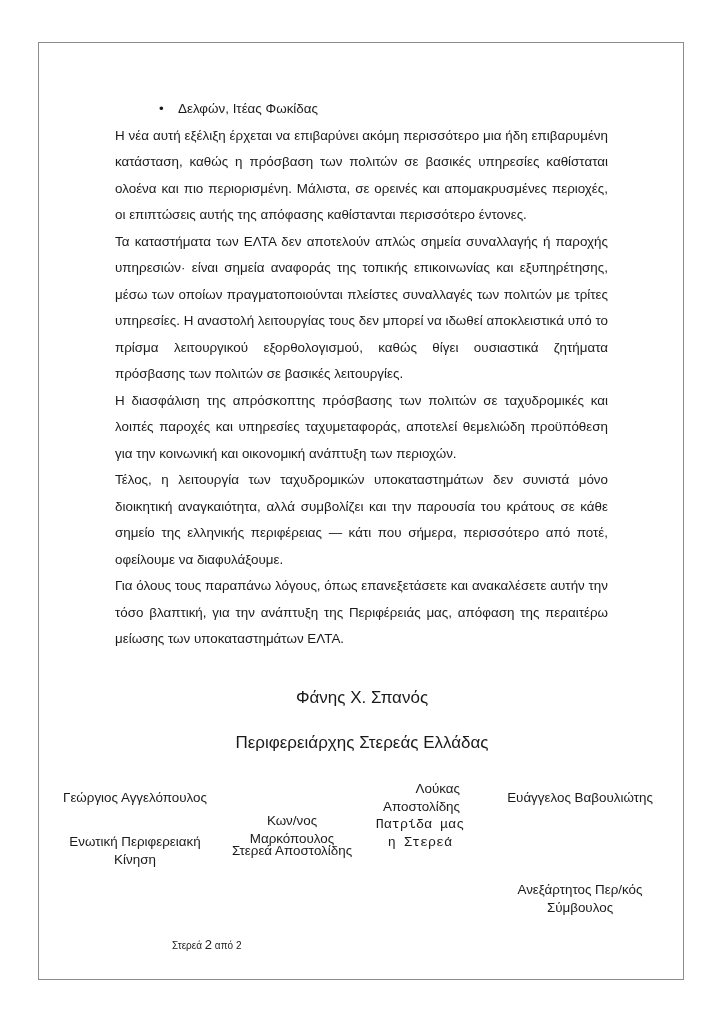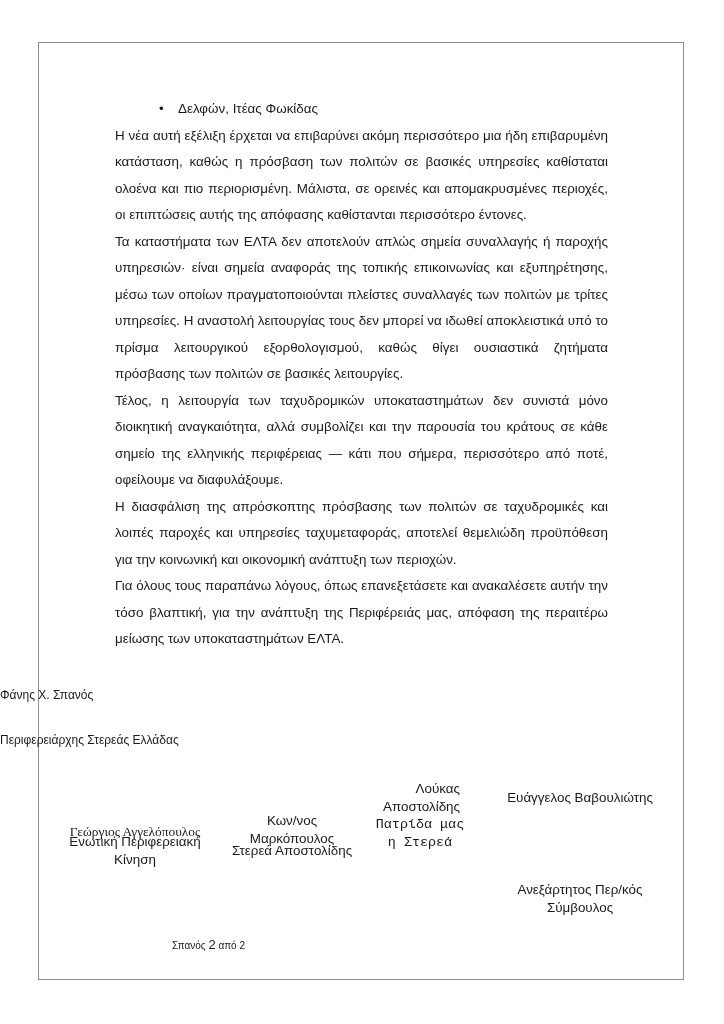--- a/index.html
+++ b/index.html
@@ -5,55 +5,55 @@
   html, body { margin:0; padding:0; background:#ffffff; }
   body { width:724px; height:1024px; position:relative; overflow:hidden;
          font-family:"Liberation Sans", "DejaVu Sans", sans-serif; color:#1a1a1a; }
   .page-border { position:absolute; left:38px; top:42px; width:646px; height:938px;
                  border:1.5px solid #8c8c8c; box-sizing:border-box; }
   .body-text { position:absolute; left:115px; top:96px; width:493px;
                font-size:13.4px; line-height:26.5px; text-align:justify; }
   .body-text p { margin:0; text-align:justify; text-align-last:left; }
   .bullet { position:relative; padding-left:63px; }
   .bullet .dot { position:absolute; left:44px; top:0; }
-  .sig-block { position:absolute; left:0; width:724px; font-size:12px; }
+  .sig-block { position:absolute; left:0; width:724px; text-align:center; font-size:17px; }
   .sig-name { top:688px; }
   .sig-title { top:733px; }
   .cell { position:absolute; text-align:center; font-size:13.4px; line-height:18px; }
   .footer { position:absolute; left:172px; top:937px; font-size:10px; color:#222; }
   .footer .num { font-size:13px; }
 </style>
 </head>
 <body>
 
 <div class="page-border"></div>
 
 <div class="body-text">
   <p class="bullet">
     <span class="dot">•</span>
     <span>Δελφών, Ιτέας Φωκίδας</span>
   </p>
   <p>Η νέα αυτή εξέλιξη έρχεται να επιβαρύνει ακόμη περισσότερο μια ήδη επιβαρυμένη κατάσταση, καθώς η πρόσβαση των πολιτών σε βασικές υπηρεσίες καθίσταται ολοένα και πιο περιορισμένη. Μάλιστα, σε ορεινές και απομακρυσμένες περιοχές, οι επιπτώσεις αυτής της απόφασης καθίστανται περισσότερο έντονες.</p>
   <p>Τα καταστήματα των ΕΛΤΑ δεν αποτελούν απλώς σημεία συναλλαγής ή παροχής υπηρεσιών· είναι σημεία αναφοράς της τοπικής επικοινωνίας και εξυπηρέτησης, μέσω των οποίων πραγματοποιούνται πλείστες συναλλαγές των πολιτών με τρίτες υπηρεσίες. Η αναστολή λειτουργίας τους δεν μπορεί να ιδωθεί αποκλειστικά υπό το πρίσμα λειτουργικού εξορθολογισμού, καθώς θίγει ουσιαστικά ζητήματα πρόσβασης των πολιτών σε βασικές λειτουργίες.</p>
+  <p>Η διασφάλιση της απρόσκοπτης πρόσβασης των πολιτών σε ταχυδρομικές και λοιπές παροχές και υπηρεσίες ταχυμεταφοράς, αποτελεί θεμελιώδη προϋπόθεση για την κοινωνική και οικονομική ανάπτυξη των περιοχών.</p>
   <p>Τέλος, η λειτουργία των ταχυδρομικών υποκαταστημάτων δεν συνιστά μόνο διοικητική αναγκαιότητα, αλλά συμβολίζει και την παρουσία του κράτους σε κάθε σημείο της ελληνικής περιφέρειας — κάτι που σήμερα, περισσότερο από ποτέ, οφείλουμε να διαφυλάξουμε.</p>
-  <p>Η διασφάλιση της απρόσκοπτης πρόσβασης των πολιτών σε ταχυδρομικές και λοιπές παροχές και υπηρεσίες ταχυμεταφοράς, αποτελεί θεμελιώδη προϋπόθεση για την κοινωνική και οικονομική ανάπτυξη των περιοχών.</p>
   <p>Για όλους τους παραπάνω λόγους, όπως επανεξετάσετε και ανακαλέσετε αυτήν την τόσο βλαπτική, για την ανάπτυξη της Περιφέρειάς μας, απόφαση της περαιτέρω μείωσης των υποκαταστημάτων ΕΛΤΑ.</p>
 </div>
 
 <div class="sig-block sig-name">Φάνης Χ. Σπανός</div>
 <div class="sig-block sig-title">Περιφερειάρχης Στερεάς Ελλάδας</div>
 
-<div class="cell" style="left:55px; top:823px; width:160px;font-family:Liberation Serif, serif;">Γεώργιος Αγγελόπουλος</div>
+<div class="cell" style="left:55px; top:789px; width:160px;">Γεώργιος Αγγελόπουλος</div>
 <div class="cell" style="left:232px; top:780px; width:120px;margin-top:32px;">Κων/νος Μαρκόπουλος</div>
 <div class="cell" style="left:380px; top:780px; width:80px;text-align:right;">Λούκας Αποστολίδης</div>
 <div class="cell" style="left:500px; top:789px; width:160px;">Ευάγγελος Βαβουλιώτης</div>
 
 <div class="cell" style="left:60px; top:833px; width:150px;">Ενωτική Περιφερειακή Κίνηση</div>
 <div class="cell" style="left:222px; top:842px; width:140px;">Στερεά Αποστολίδης</div>
 <div class="cell" style="left:375px; top:816px; width:90px;font-family:Liberation Mono, monospace;">Πατρίδα μας η Στερεά</div>
 <div class="cell" style="left:505px; top:833px; width:150px;margin-top:48px;">Ανεξάρτητος Περ/κός Σύμβουλος</div>
 
 <div class="footer">
-  <span>Σπανός</span>
+  <span>Στερεά</span>
   <span class="num">2</span>
   <span>από</span>
   <span>2</span>
 </div>
 
 </body></html>

